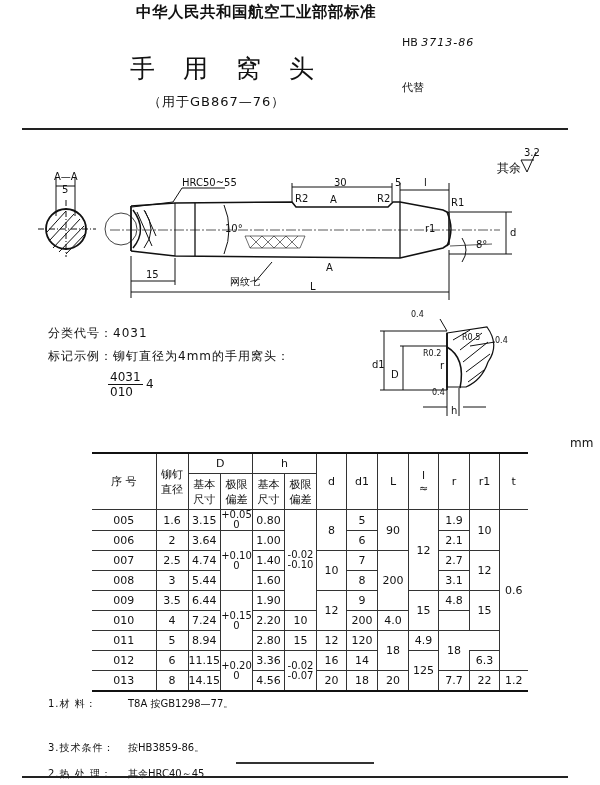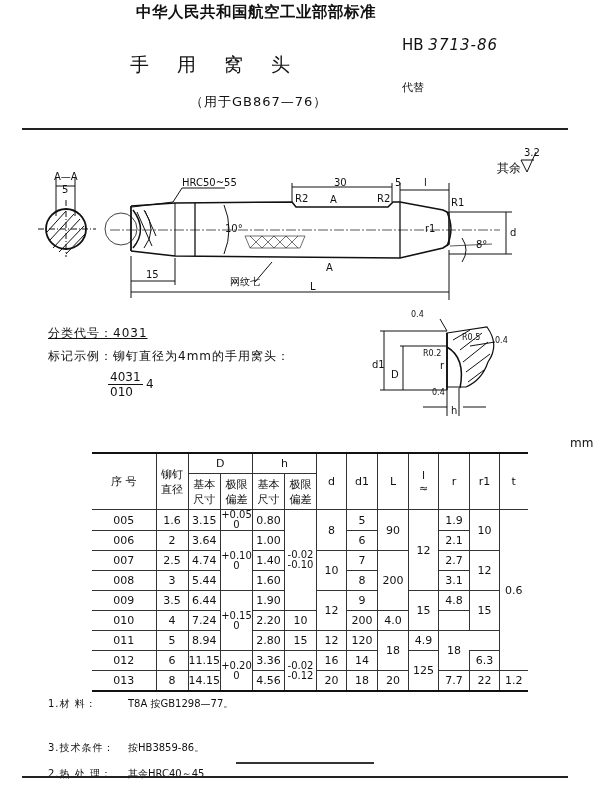--- a/index.html
+++ b/index.html
@@ -1,23 +1,23 @@
 <!DOCTYPE html>
 <html><head>
 <meta charset="utf-8">
 <style>
   html, body { margin:0; padding:0; background:#ffffff; }
   body { width:600px; height:785px; position:relative; overflow:hidden; color:#111;
          font-family:"DejaVu Sans", sans-serif; }
   .abs { position:absolute; }
   .hdr-org { left:88px; top:2px; font-size:15.5px; font-weight:bold; letter-spacing:0.5px;margin-left:48px; }
-  .hdr-code { left:402px; top:36px; font-size:15px;text-align:right; }
+  .hdr-code { left:402px; top:36px; font-size:11px;text-align:right; }
   .hdr-code i { font-style:italic; font-family:"DejaVu Sans", sans-serif; letter-spacing:1px; }
-  .title { left:130px; top:52px; font-size:19px; letter-spacing:28px; }
-  .subtitle { left:148px; top:93px; font-size:13px; letter-spacing:1px;margin-left:42px; }
+  .title { left:130px; top:52px; font-size:25px; letter-spacing:28px; }
+  .subtitle { left:148px; top:93px; font-size:13px; letter-spacing:1px; }
   .replaces { left:402px; top:80px; font-size:11px; }
   .rule { left:22px; width:546px; height:2px; background:#222; }
   .drawing { left:0; top:130px; width:600px; height:310px; }
   .info { left:48px; font-size:12px; letter-spacing:1px; }
   .frac { left:108px; top:370px; font-size:12px; }
   .frac .num { display:block; border-bottom:1px solid #111; padding:0 2px; line-height:14px; }
   .frac .den { display:block; padding:0 2px; line-height:14px; }
   .frac-suffix { left:146px; top:377px; font-size:12px; }
   .unit { left:570px; top:436px; font-size:12px; }
   table.spec { position:absolute; left:92px; top:452px; border-collapse:collapse;
@@ -163,21 +163,21 @@
     <text x="372" y="368">d1</text>
     <text x="391" y="378">D</text>
     <text x="451" y="414">h</text>
   </g>
   <g stroke="#111" fill="none" stroke-width="1">
     <path d="M521 160 L527 172 L536 152"></path>
     <line x1="521" y1="160" x2="534" y2="160"></line>
   </g>
 </svg>
 
-<div class="abs info" style="top:325px;text-decoration:underline;">
+<div class="abs info" style="top:325px;">
   <span>分类代号：</span><span>4031</span>
 </div>
 <div class="abs info" style="top:348px;">
   <span>标记示例：</span><span>铆钉直径为4mm的手用窝头：</span>
 </div>
 <div class="abs frac">
   <span class="num">4031</span>
   <span class="den">010</span>
 </div>
 <div class="abs frac-suffix">4</div>
@@ -303,21 +303,21 @@
     <td>4.9</td>
     <td rowspan="2">18</td>
   </tr>
 
   <tr>
     <td>012</td>
     <td>6</td>
     <td>11.15</td>
     <td rowspan="2" class="tol"><span>+0.20</span><br><span>0</span></td>
     <td>3.36</td>
-    <td rowspan="2" class="tol"><span>-0.02</span><br><span>-0.12</span></td>
+    <td rowspan="2" class="tol"><span>-0.02</span><br><span>-0.07</span></td>
     <td>16</td>
     <td>14</td>
     <td rowspan="2">125</td>
     <td>6.3</td>
   </tr>
 
   <tr>
     <td>013</td>
     <td>8</td>
     <td>14.15</td>

